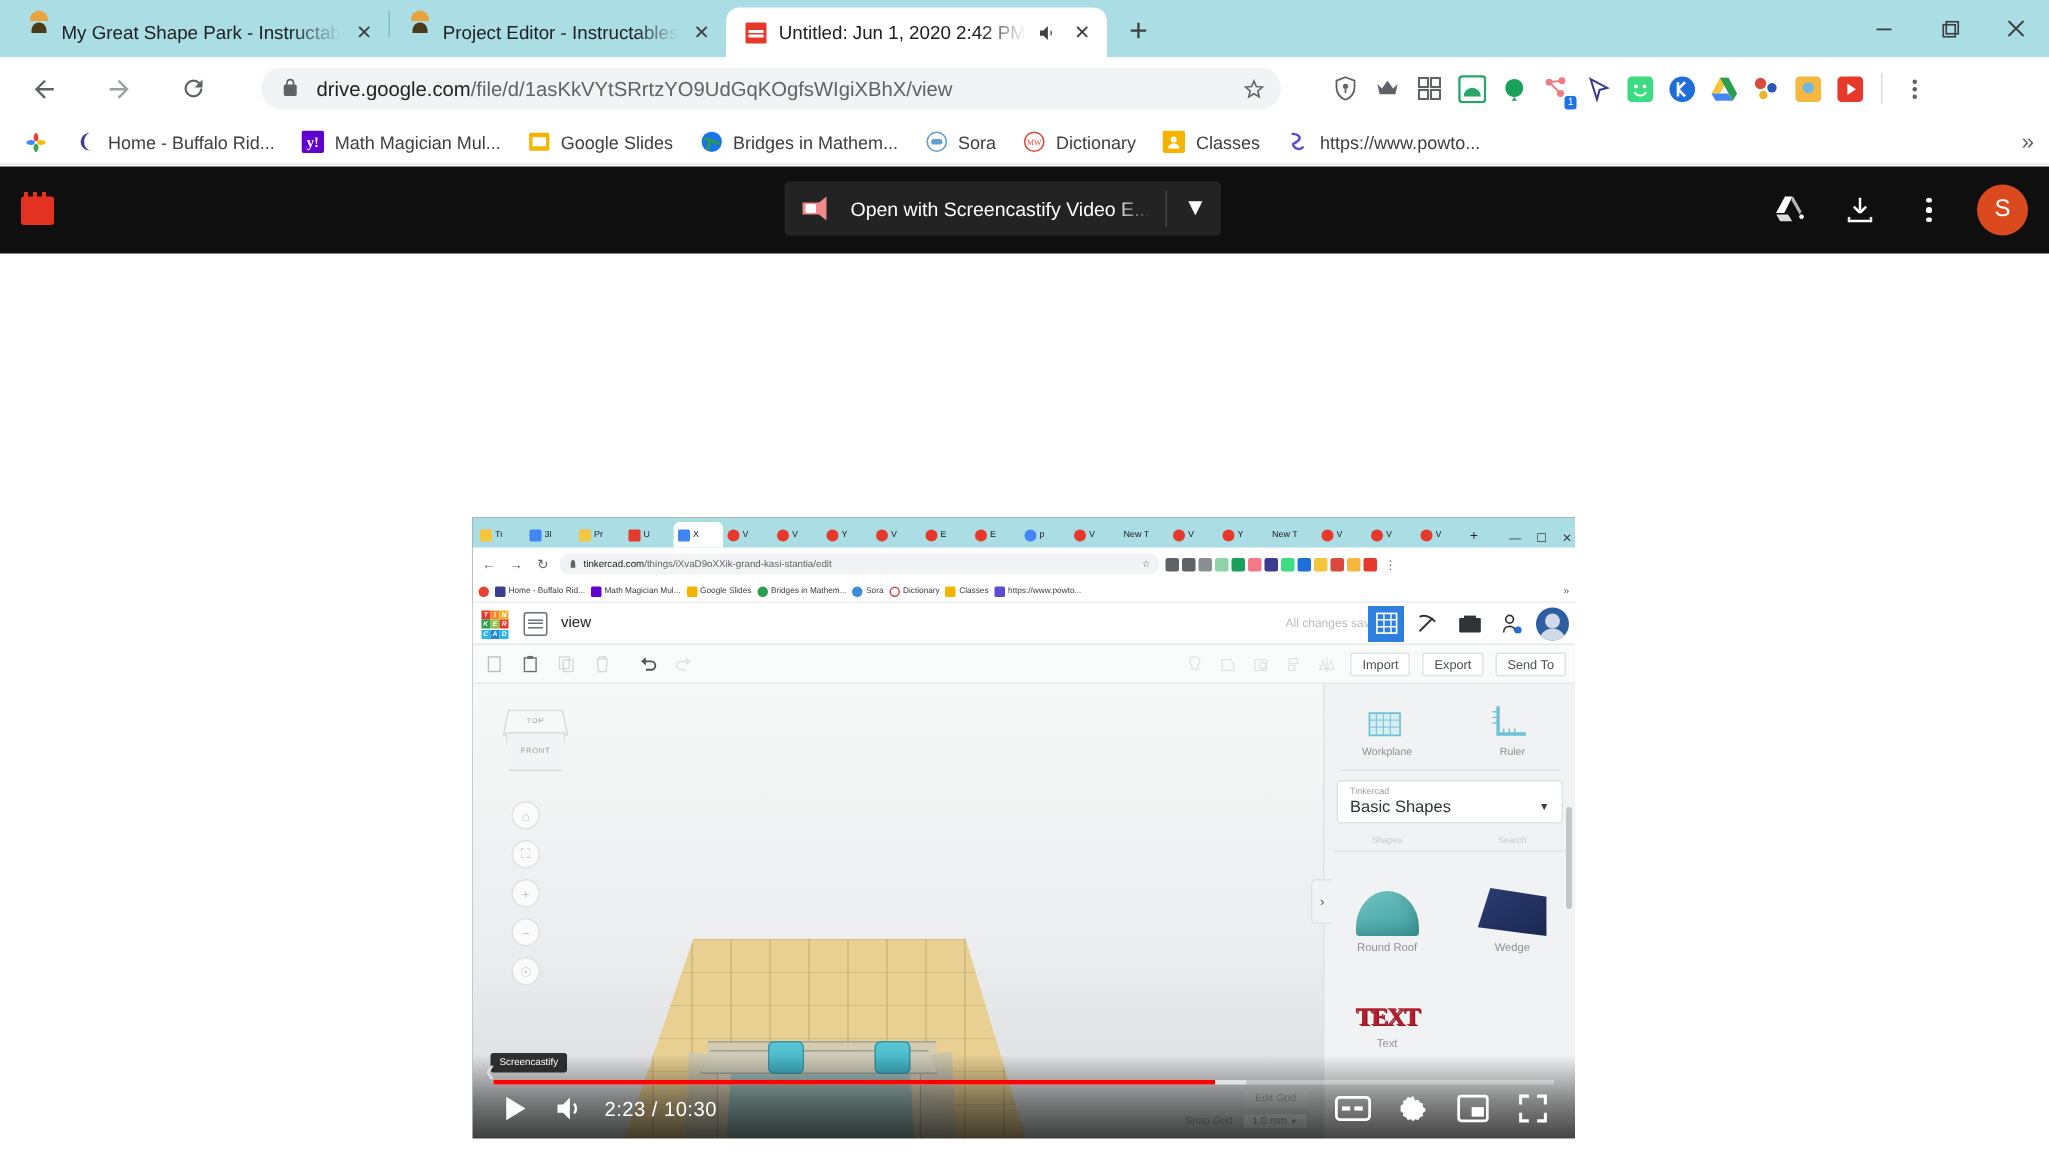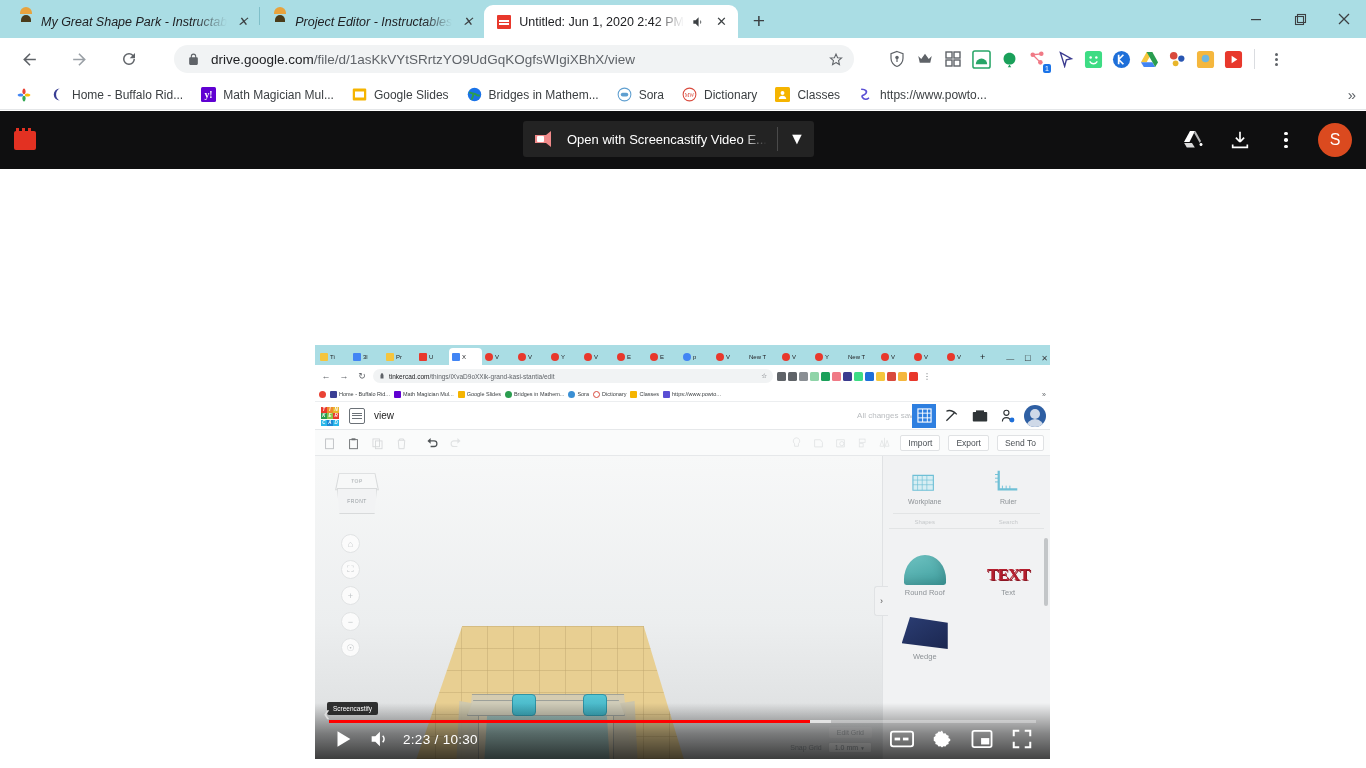--- a/index.html
+++ b/index.html
@@ -25,21 +25,21 @@
     align-items: center;
     gap: 7px;
     padding: 0 8px 0 12px;
     border-radius: 9px 9px 0 0;
     font-size: 12.5px;
     color: #202124;
     position: relative;
     max-width: 262px;
     min-width: 180px;
   }
-  .tab.inactive { background: transparent; font-style: italic; }
+  .tab.inactive { background: transparent; }
   .tab.active { background: #ffffff; }
   .tab-sep {
     width: 1px; height: 18px; background: #7fbfc9; align-self: center;
     margin-bottom: 7px;
   }
   .tab-favicon { width: 16px; height: 16px; flex: 0 0 16px; position: relative; }
   .tab-title {
     flex: 1 1 auto; overflow: hidden; white-space: nowrap;
     font-size: 12.5px; line-height: 16px;
     mask-image: linear-gradient(to right, #000 82%, transparent 100%);
@@ -943,45 +943,50 @@
                       <path d="M5 3v20h20" fill="none" stroke="#6fc0d6" stroke-width="2.4"></path>
                       <path d="M9 19v4M13 19v4M17 19v4M1 7h4M1 11h4M1 15h4" stroke="#6fc0d6" stroke-width="1"></path>
                     </svg>
                 </div>
                 <div class="p-toollbl">Ruler</div>
               </div>
             </div>
 
             <div class="p-divider"></div>
 
+            <div class="p-select">
+              <div class="p-sel-sub">Tinkercad</div>
+              <div class="p-sel-val">Basic Shapes</div>
+              <div class="p-sel-caret">▼</div>
+            </div>
 
             <div class="p-hdrow">
               <div class="p-hd">Shapes</div>
               <div class="p-hd">Search</div>
             </div>
             <div class="p-hline"></div>
 
             <div class="p-grid">
               <div class="p-item">
                 <div class="p-shape">
                     <span class="sh-roundroof"></span>
                   </div>
                 <div class="p-label">Round Roof</div>
               </div>
               <div class="p-item">
                 <div class="p-shape">
+                    <span class="sh-wedge"></span>
+                  </div>
+                <div class="p-label">Wedge</div>
+              </div>
+              <div class="p-item">
+                <div class="p-shape">
                     <span class="sh-text">TEXT</span>
                   </div>
                 <div class="p-label">Text</div>
-              </div>
-              <div class="p-item">
-                <div class="p-shape">
-                    <span class="sh-wedge"></span>
-                  </div>
-                <div class="p-label">Wedge</div>
               </div>
             </div>
 
             <div class="p-scroll"></div>
           </div>
         </div>
       </div>
 
       <div class="ctrl-overlay">
         <div class="tooltip">Screencastify</div>

